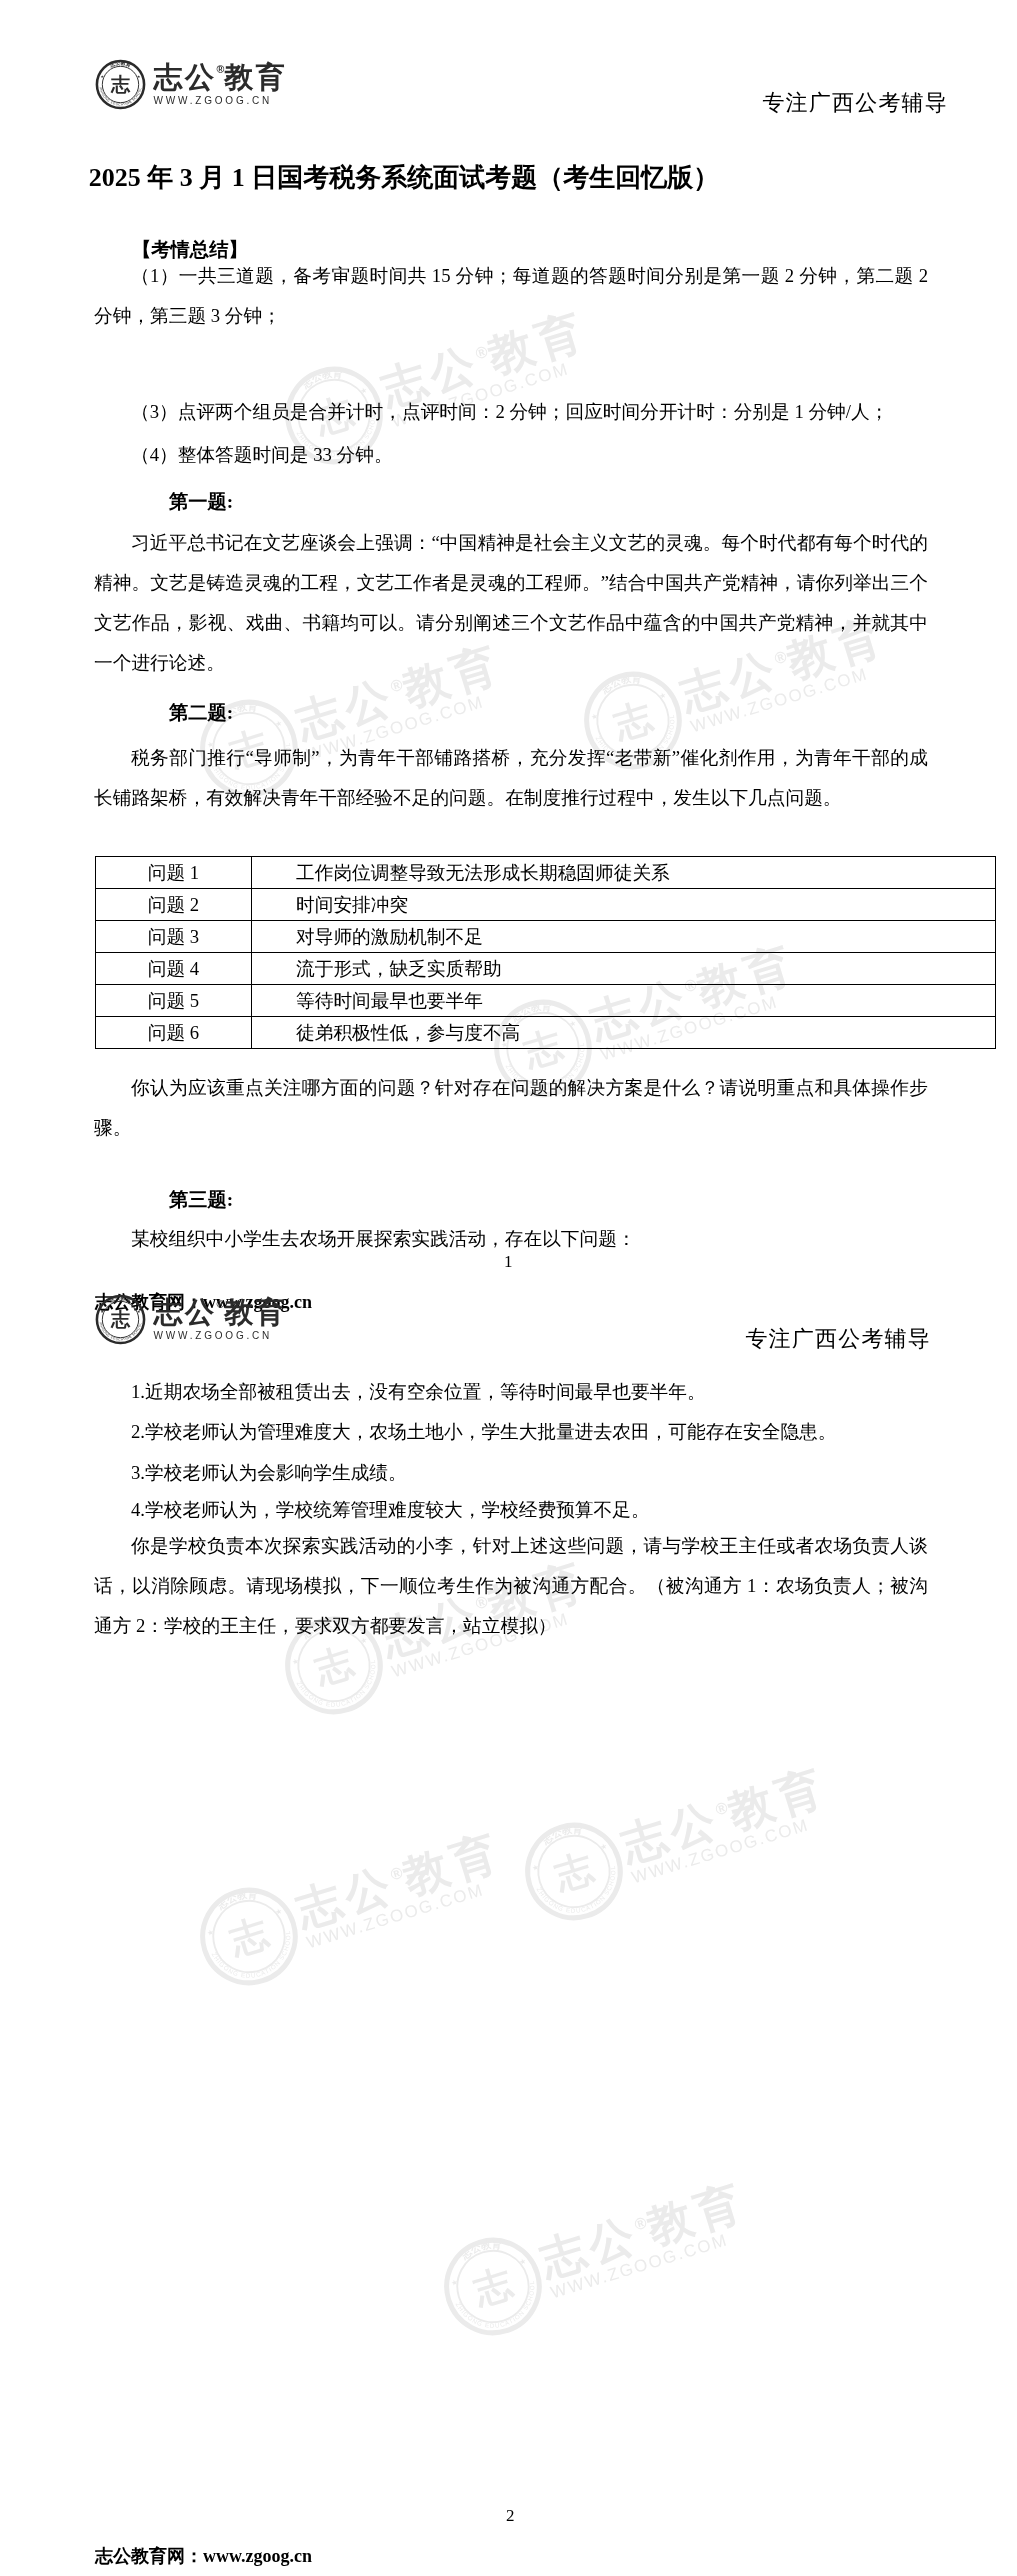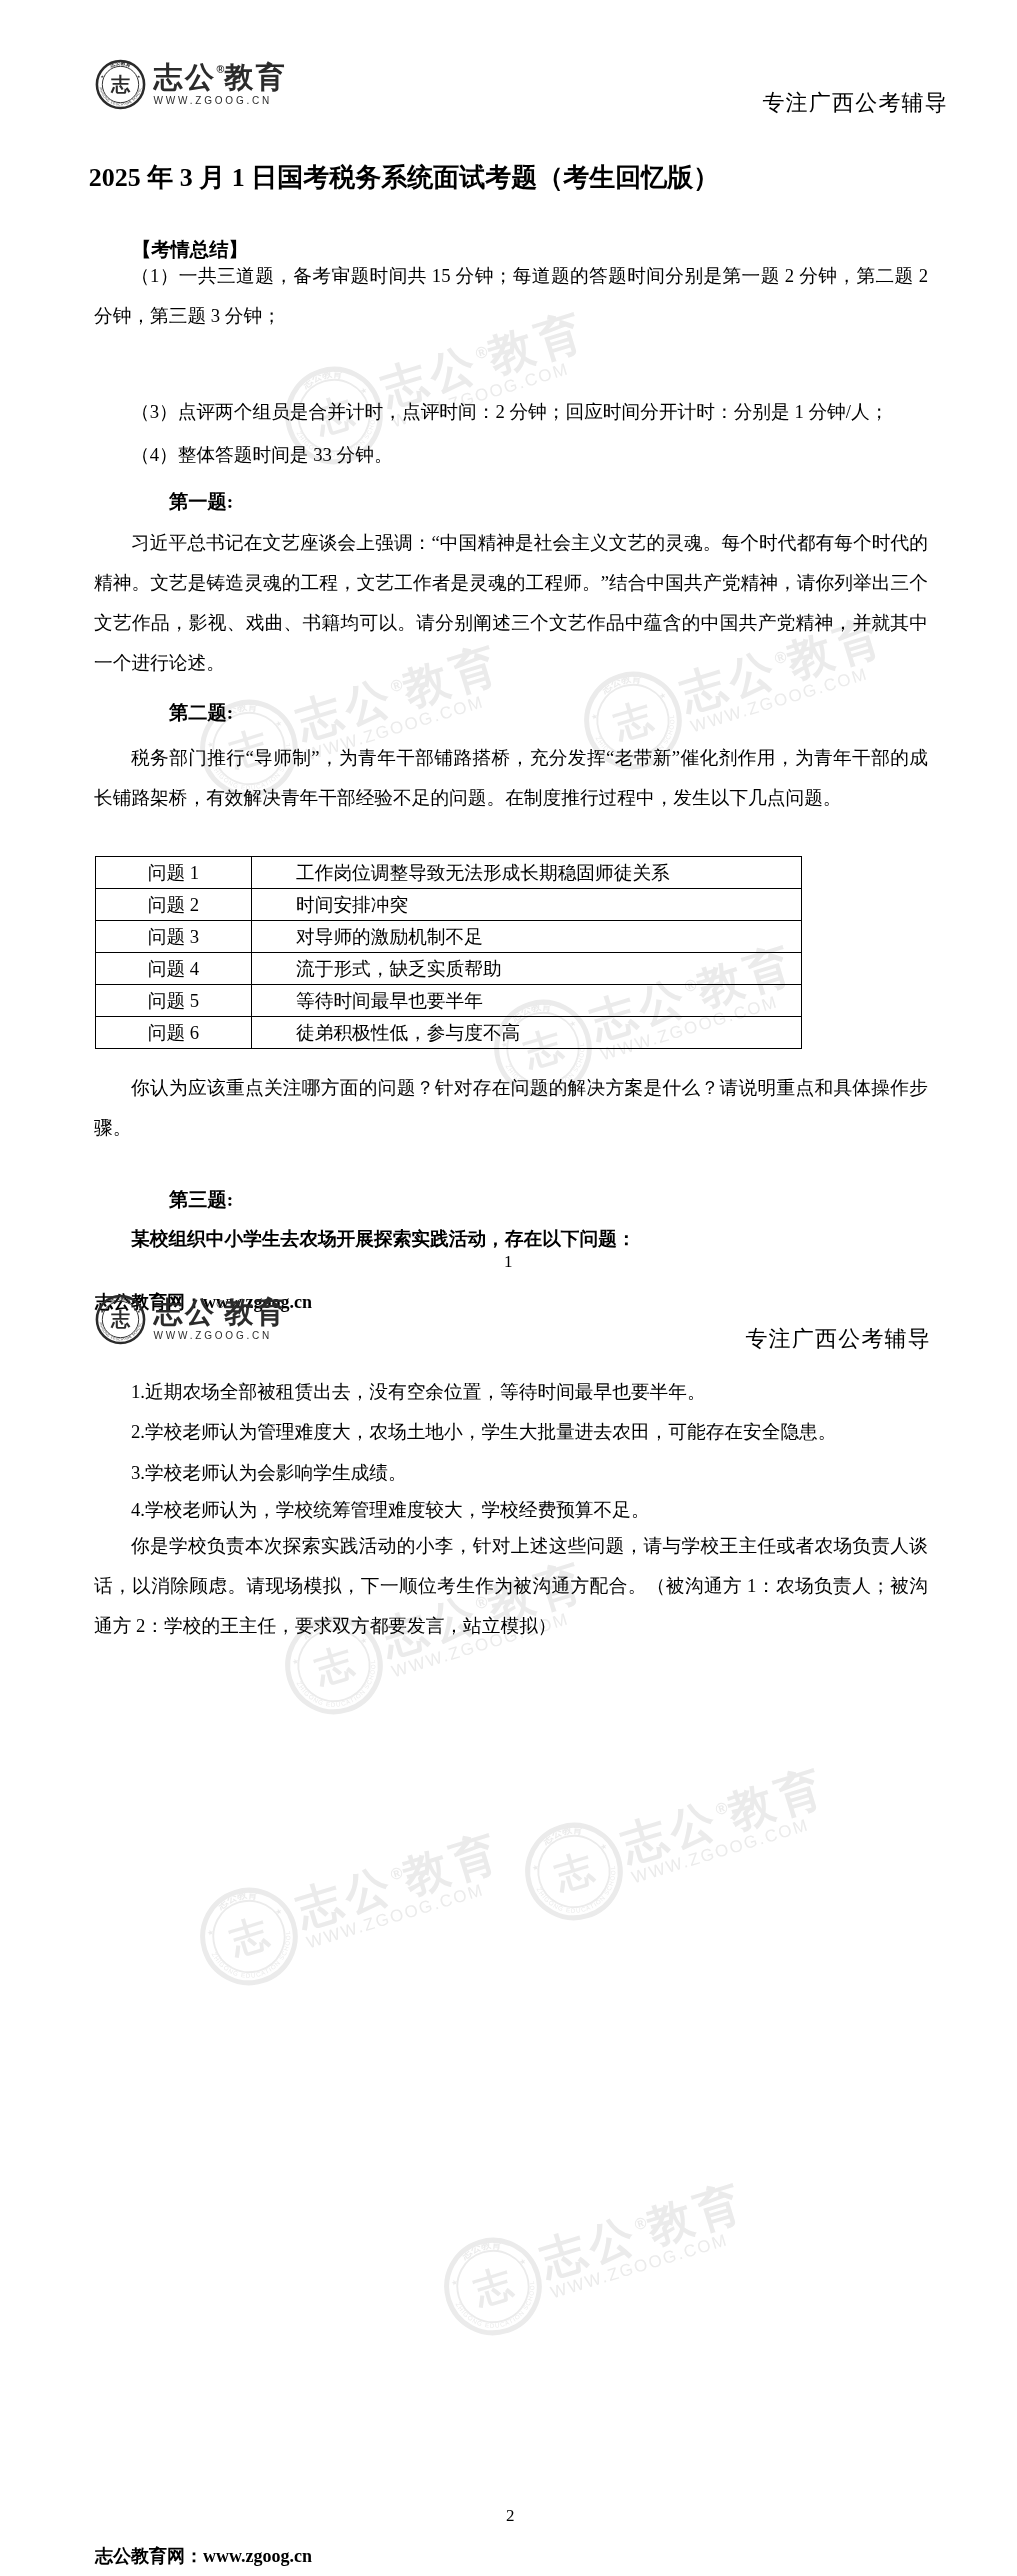--- a/index.html
+++ b/index.html
@@ -48,25 +48,25 @@
   #sum-item-1{top:256px;}
   #sum-item-2{top:348px;}
   #sum-item-3{top:392px;}
   #sum-item-4{top:435px;}
   #q1-heading{left:131px;top:490px;}
   #q1-body{top:523px;}
   #q2-heading{left:131px;top:701px;}
   #q2-intro{top:738px;}
   #q2-question{top:1068px;}
   #q3-heading{left:131px;top:1188px;}
-  #q3-intro{top:1219px;font-weight:bold;}
+  #q3-intro{top:1219px;}
   .doc-title{position:absolute;left:0;top:160px;width:808px;text-align:center;
     font-size:26px;font-weight:bold;z-index:1;}
   
-  .qtable{position:absolute;left:95px;top:856px;width:707px;border-collapse:collapse;
+  .qtable{position:absolute;left:95px;top:856px;width:901px;border-collapse:collapse;
     z-index:1;font-size:18.7px;}
   .qtable td{border:1.2px solid #000;height:31px;padding:0;}
   .qtable .c1{width:155px;text-align:center;}
   .qtable .c2{padding-left:44px;}
   
   #p2-item-1{top:1372px;} #p2-item-2{top:1412px;}
   #p2-item-3{top:1453px;} #p2-item-4{top:1490px;}
   #p2-task{top:1526px;}
   .footer-site{position:absolute;left:95px;font-size:18px;font-weight:bold;z-index:1;margin-top:28px;}
   .ft1{top:1262px;} .ft2{top:2516px;}

